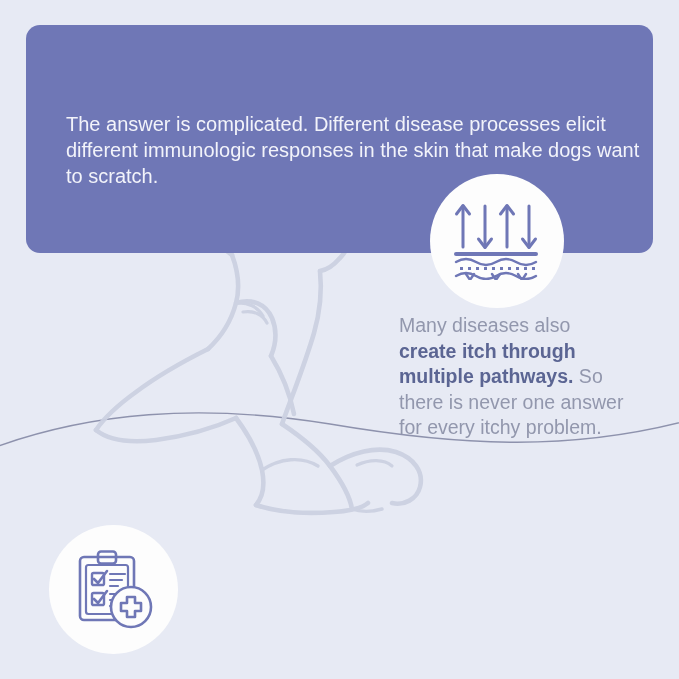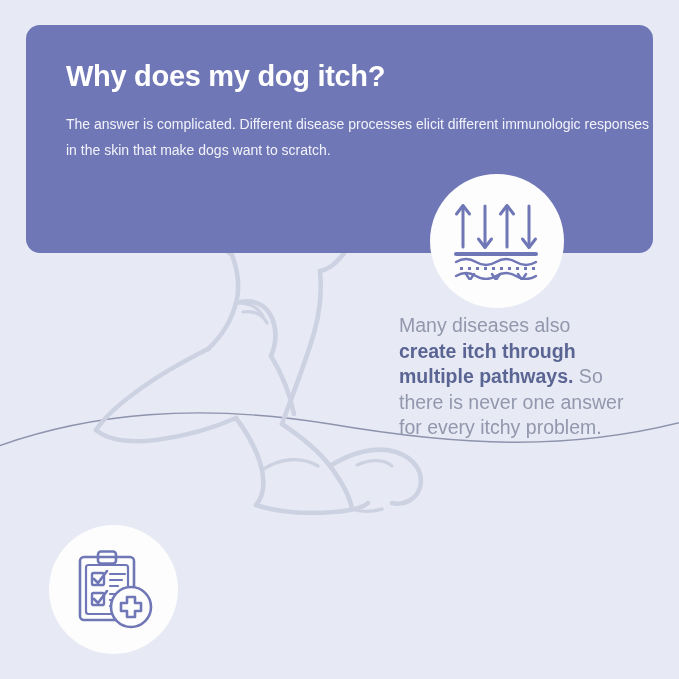--- a/index.html
+++ b/index.html
@@ -33,21 +33,21 @@
     font-size:29px;
     font-weight:bold;
     color:#ffffff;
     letter-spacing:-0.3px;
     white-space:nowrap;
   }
   .hero-body {
     position:absolute;
     left:40px; top:86px;
     width:590px;
-    font-size:14px;
+    font-size:20px;
     line-height:26px;
     color:#f2f3fa;
   }
 
   
   .icon-circle {
     position:absolute;
     border-radius:50%;
     background:#fdfdfd;
     display:flex;
@@ -118,21 +118,20 @@
 
       <path d="M 330 466 C 352 452 376 446 396 452 C 414 458 424 472 420 487
                C 417 499 404 506 392 503"></path>
       <path d="M 357 465 C 370 459 384 459 392 466" stroke-width="3.2"></path>
 
       <path d="M 262 470 C 280 458 302 456 318 466" stroke-width="3.4"></path>
     </g>
   </svg>
 
   <div class="hero-panel">
-    <div class="hero-title">Why does my dog itch?</div>
     <div class="hero-body">The answer is complicated. Different disease processes elicit different immunologic responses in the skin that make dogs want to scratch.</div>
   </div>
 
   <div class="icon-circle" id="skin-circle">
     <svg width="86" height="78" viewBox="0 0 86 78">
       <g stroke="#6f77b6" stroke-width="3" fill="none" stroke-linecap="round" stroke-linejoin="round">
 
         <line x1="9" y1="45" x2="9" y2="4"></line>
         <polyline points="2.5,12 9,3.5 15.5,12" fill="none"></polyline>
 

